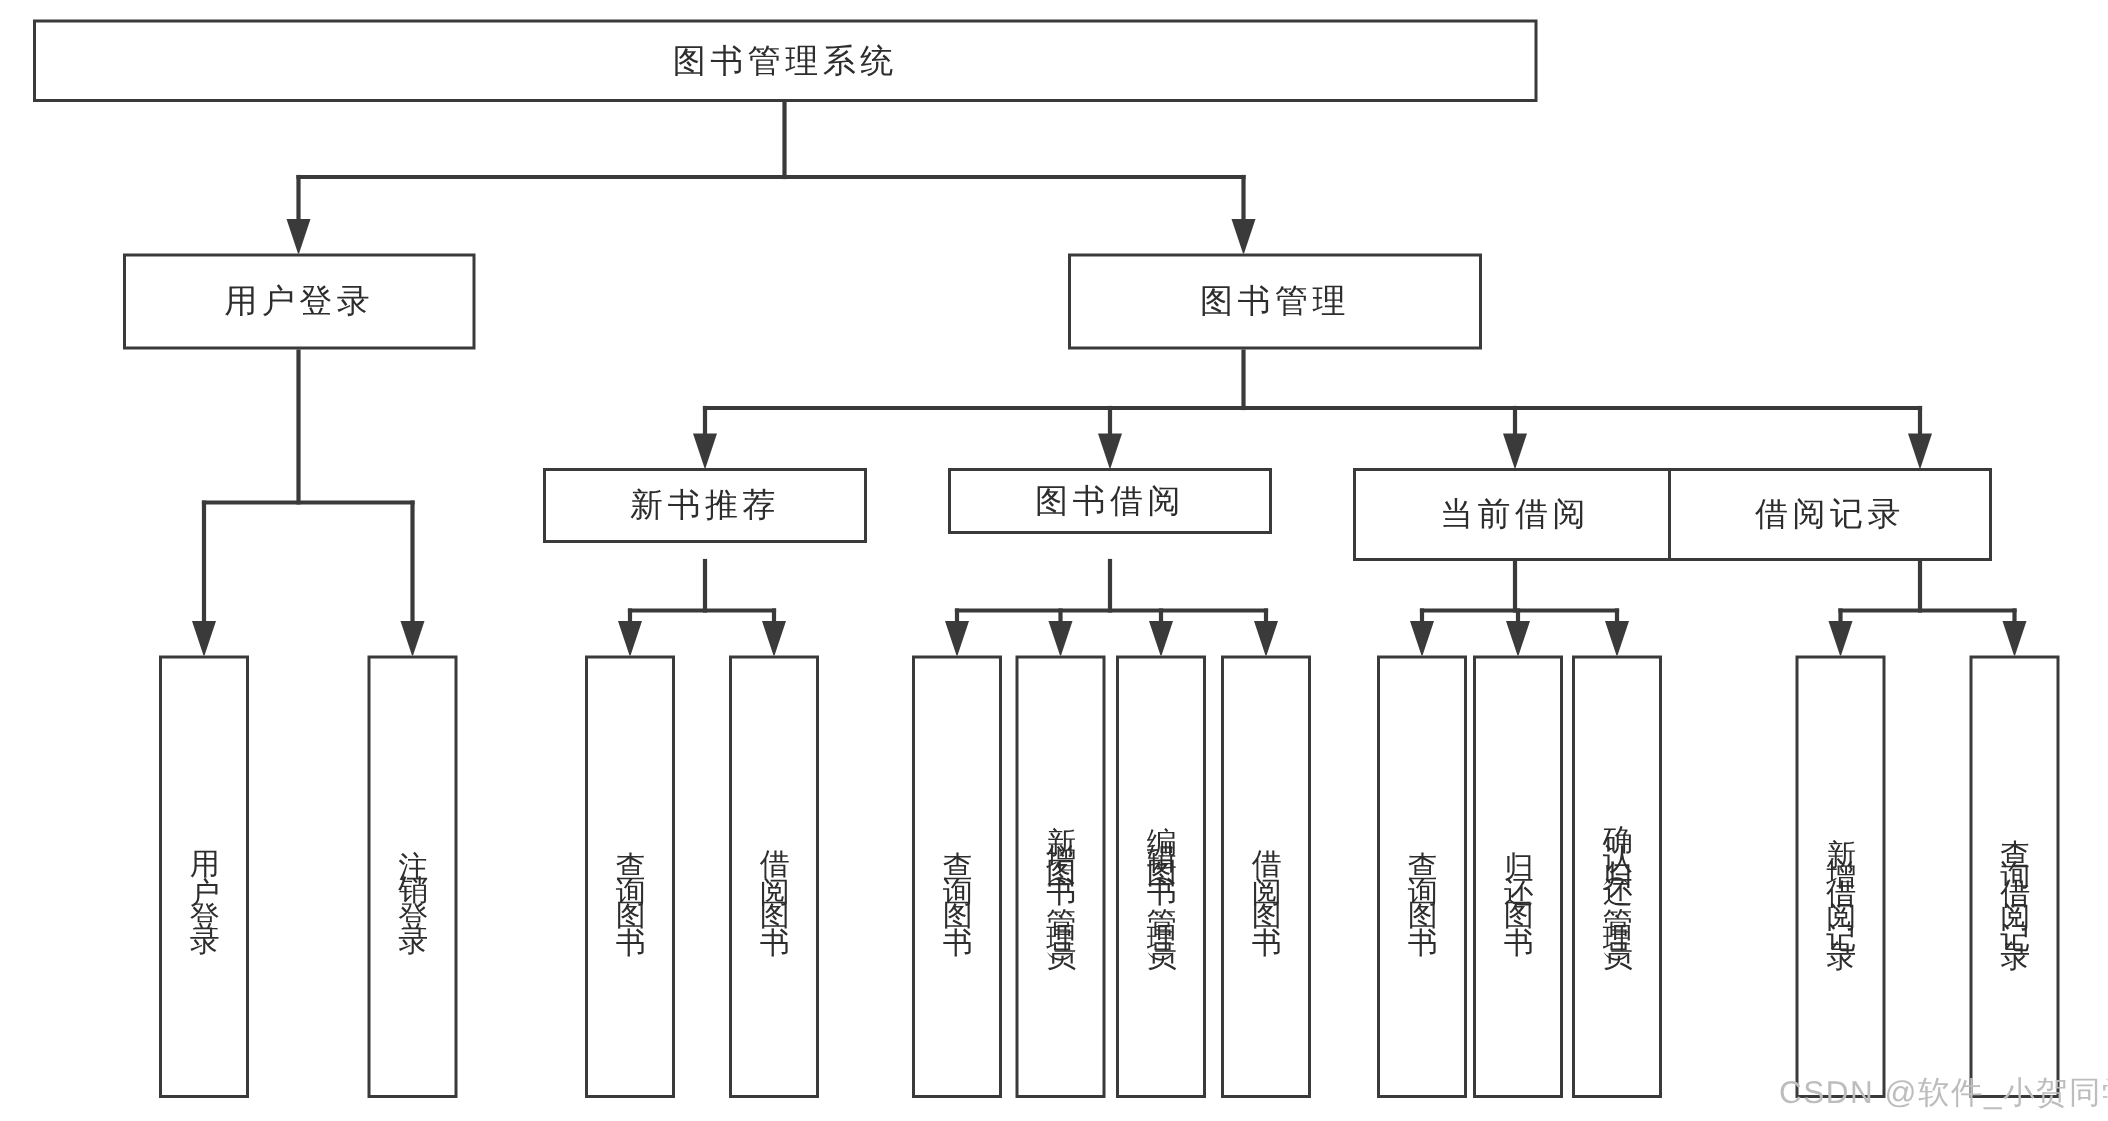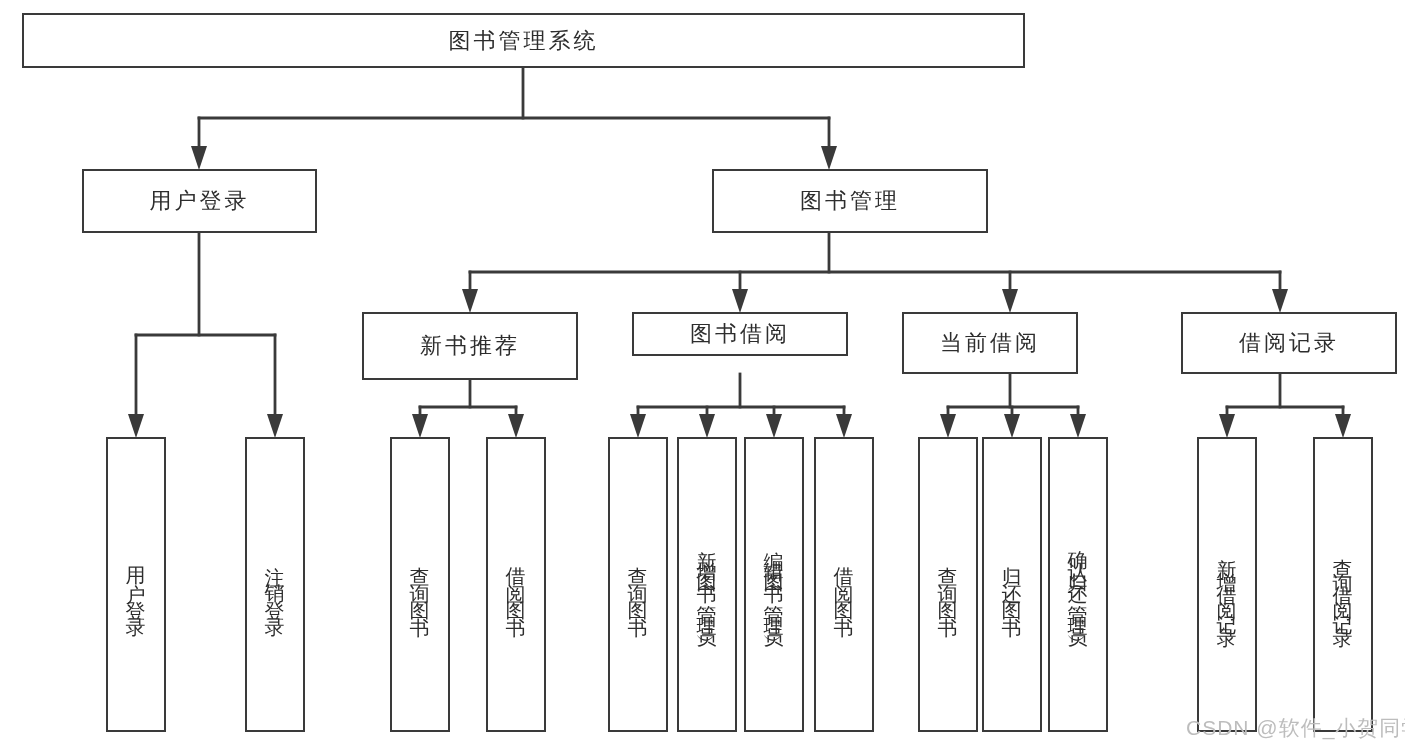--- a/index.html
+++ b/index.html
@@ -112,24 +112,24 @@
       <line x1="1227" y1="407" x2="1343" y2="407" stroke="#3a3a3a" stroke-width="2.8" stroke-linecap="square"></line>
       <line x1="1227" y1="407" x2="1227" y2="419" stroke="#3a3a3a" stroke-width="2.8" stroke-linecap="square"></line>
       <polygon points="1219,414 1235,414 1227,438" fill="#3a3a3a"></polygon>
       <line x1="1343" y1="407" x2="1343" y2="419" stroke="#3a3a3a" stroke-width="2.8" stroke-linecap="square"></line>
       <polygon points="1335,414 1351,414 1343,438" fill="#3a3a3a"></polygon>
     </svg>
   <div class="watermark">CSDN @软件_小贺同学</div>
 <div class="node h" style="left: 22px; top: 13px; width: 1003px; height: 55px;">图书管理系统</div>
     <div class="node h" style="left: 82px; top: 169px; width: 235px; height: 64px;">用户登录</div>
     <div class="node h" style="left: 712px; top: 169px; width: 276px; height: 64px;">图书管理</div>
-    <div class="node h" style="left: 362px; top: 312px; width: 216px; height: 68px;">新书推荐</div>
+    <div class="node h" style="left: 362px; top: 312px; width: 216px; height: 50px;">新书推荐</div>
     <div class="node h" style="left: 632px; top: 312px; width: 216px; height: 44px;">图书借阅</div>
-    <div class="node h" style="left: 902px; top: 312px; width: 176px; height: 62px;">当前借阅</div>
-    <div class="node h" style="left: 1181px; top: 312px; width: 216px; height: 62px;">借阅记录</div>
+    <div class="node h" style="left: 902px; top: 312px; width: 216px; height: 62px;">当前借阅</div>
+    <div class="node h" style="left: 1112px; top: 312px; width: 216px; height: 62px;">借阅记录</div>
     <div class="node v len-4" style="left: 106px; top: 437px; width: 60px; height: 295px;">用户登录</div>
     <div class="node v len-4" style="left: 245px; top: 437px; width: 60px; height: 295px;">注销登录</div>
     <div class="node v len-4" style="left: 390px; top: 437px; width: 60px; height: 295px;">查询图书</div>
     <div class="node v len-4" style="left: 486px; top: 437px; width: 60px; height: 295px;">借阅图书</div>
     <div class="node v len-4" style="left: 608px; top: 437px; width: 60px; height: 295px;">查询图书</div>
     <div class="node v len-more" style="left: 677px; top: 437px; width: 60px; height: 295px;">新增图书（管理员）</div>
     <div class="node v len-more" style="left: 744px; top: 437px; width: 60px; height: 295px;">编辑图书（管理员）</div>
     <div class="node v len-4" style="left: 814px; top: 437px; width: 60px; height: 295px;">借阅图书</div>
     <div class="node v len-4" style="left: 918px; top: 437px; width: 60px; height: 295px;">查询图书</div>
     <div class="node v len-4" style="left: 982px; top: 437px; width: 60px; height: 295px;">归还图书</div>

